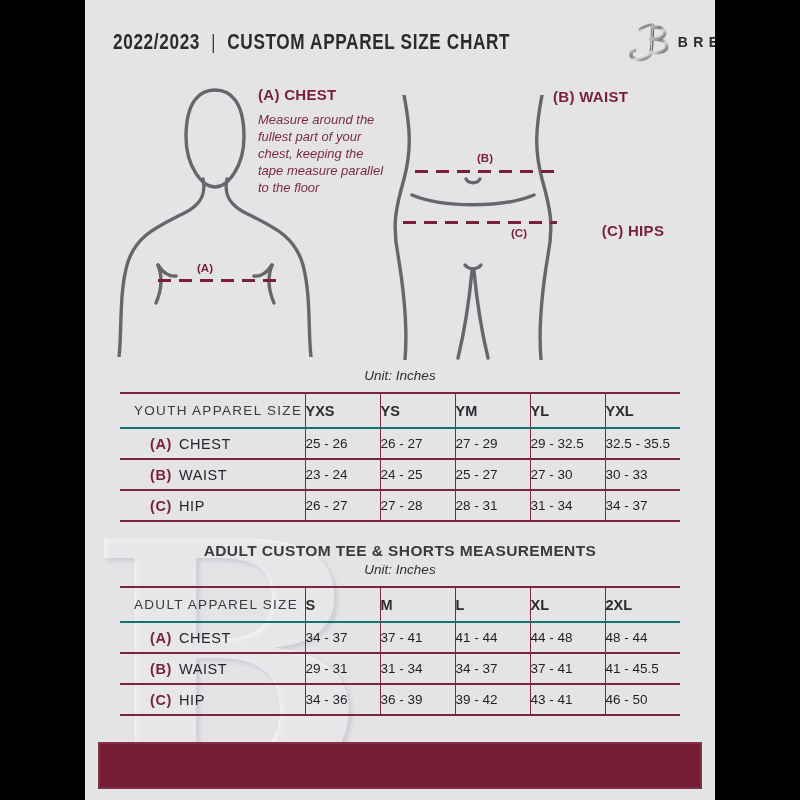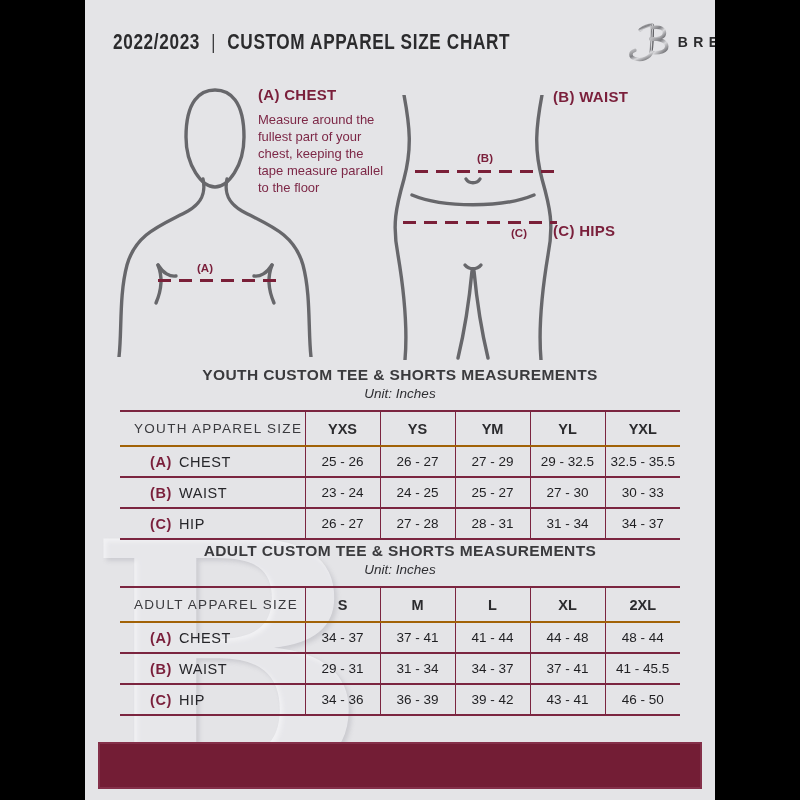--- a/index.html
+++ b/index.html
@@ -23,33 +23,33 @@
     font-weight:700;font-size:21.5px;color:#2b2b2d;letter-spacing:0.8px;white-space:nowrap;}
   .h-sep{font-weight:400;color:#39393b;font-size:20px;}
   .h-right{display:flex;align-items:center;gap:9px;}
   .brand{font-weight:700;font-size:14px;letter-spacing:5.4px;color:#2b2b2d;}
 
   
   .figure{position:absolute;z-index:1;}
   .figure path{fill:none;stroke:#67676b;stroke-width:3.4;stroke-linecap:round;}
   .g-block{position:absolute;z-index:2;}
   .g-title{font-size:15px;font-weight:700;color:#7a1f3b;letter-spacing:0.3px;}
-  .g-body{margin-top:9px;font-size:13px;color:#7d2847;line-height:1.30;white-space:pre-line;}
+  .g-body{margin-top:9px;font-size:13px;font-style:italic;color:#7d2847;line-height:1.30;white-space:pre-line;}
   .dash{position:absolute;height:3px;z-index:2;
     background:repeating-linear-gradient(90deg,#7a1f38 0 13px,transparent 13px 21px);}
   .marker{position:absolute;z-index:2;font-size:11.5px;font-weight:700;color:#7a1f3b;}
 
   
   .tbl-block{position:absolute;left:120px;width:560px;text-align:center;z-index:2;}
   .tbl-title{font-size:15.5px;font-weight:700;color:#3a3a3d;letter-spacing:0.4px;}
   .tbl-unit{font-size:13.5px;font-style:italic;color:#2e2e32;margin-top:2px;}
   table.sizes{border-collapse:collapse;width:560px;table-layout:fixed;margin-top:9px;}
   .sizes col.c0{width:185px;}
-  .sizes th,.sizes td{padding:0;text-align:center;vertical-align:middle;font-size:13.5px;color:#1f1f22;}
-  .sizes thead tr{height:35px;border-top:2px solid #7b2540;border-bottom:2px solid #a16207;}
+  .sizes th,.sizes td{padding:0;text-align:left;vertical-align:middle;font-size:13.5px;color:#1f1f22;}
+  .sizes thead tr{height:35px;border-top:2px solid #7b2540;border-bottom:2px solid #0f766e;}
   .sizes tbody tr{height:31px;border-bottom:2px solid #7b2540;}
   .sizes th+th,.sizes td+td{border-left:1.6px solid #7b2540;}
   .sizes thead th{font-weight:700;font-size:14.5px;color:#2b2b2e;}
   .sizes thead th.lbl{font-weight:400;font-size:13.5px;letter-spacing:1.3px;color:#3a3a3e;text-align:left;padding-left:14px;}
   .sizes td.lbl{text-align:left;padding-left:30px;font-size:14.5px;letter-spacing:0.6px;color:#26262a;}
   .pfx{font-weight:700;color:#7a1f3b;margin-right:7px;}
 
   
   .footer{position:absolute;left:98px;top:742px;width:604px;height:47px;box-sizing:border-box;
     background:#731d35;border:2px solid #84304a;z-index:2;}
@@ -119,26 +119,25 @@
     <div class="g-title">(A) CHEST</div>
     <div class="g-body">Measure around the
 fullest part of your
 chest, keeping the
 tape measure parallel
 to the floor</div>
   </div>
   <div class="g-block" style="left:553px;top:88px;width:160px;">
     <div class="g-title">(B) WAIST</div>
   </div>
-  <div class="g-block" style="left:553px;top:222px;width:160px;">
+  <div class="g-block" style="left:553px;top:222px;width:160px;text-align:center;">
     <div class="g-title">(C) HIPS</div>
   </div>
 
   <div class="tbl-block" style="top:366px;">
-    <div class="tbl-title">YOUTH CUSTOM TEE &amp; SHORTS MEASUREMENTS</div>
     <div class="tbl-unit">Unit: Inches</div>
     <table class="sizes">
       <colgroup>
           <col class="c0">
           <col>
           <col>
           <col>
           <col>
           <col>
         </colgroup>

